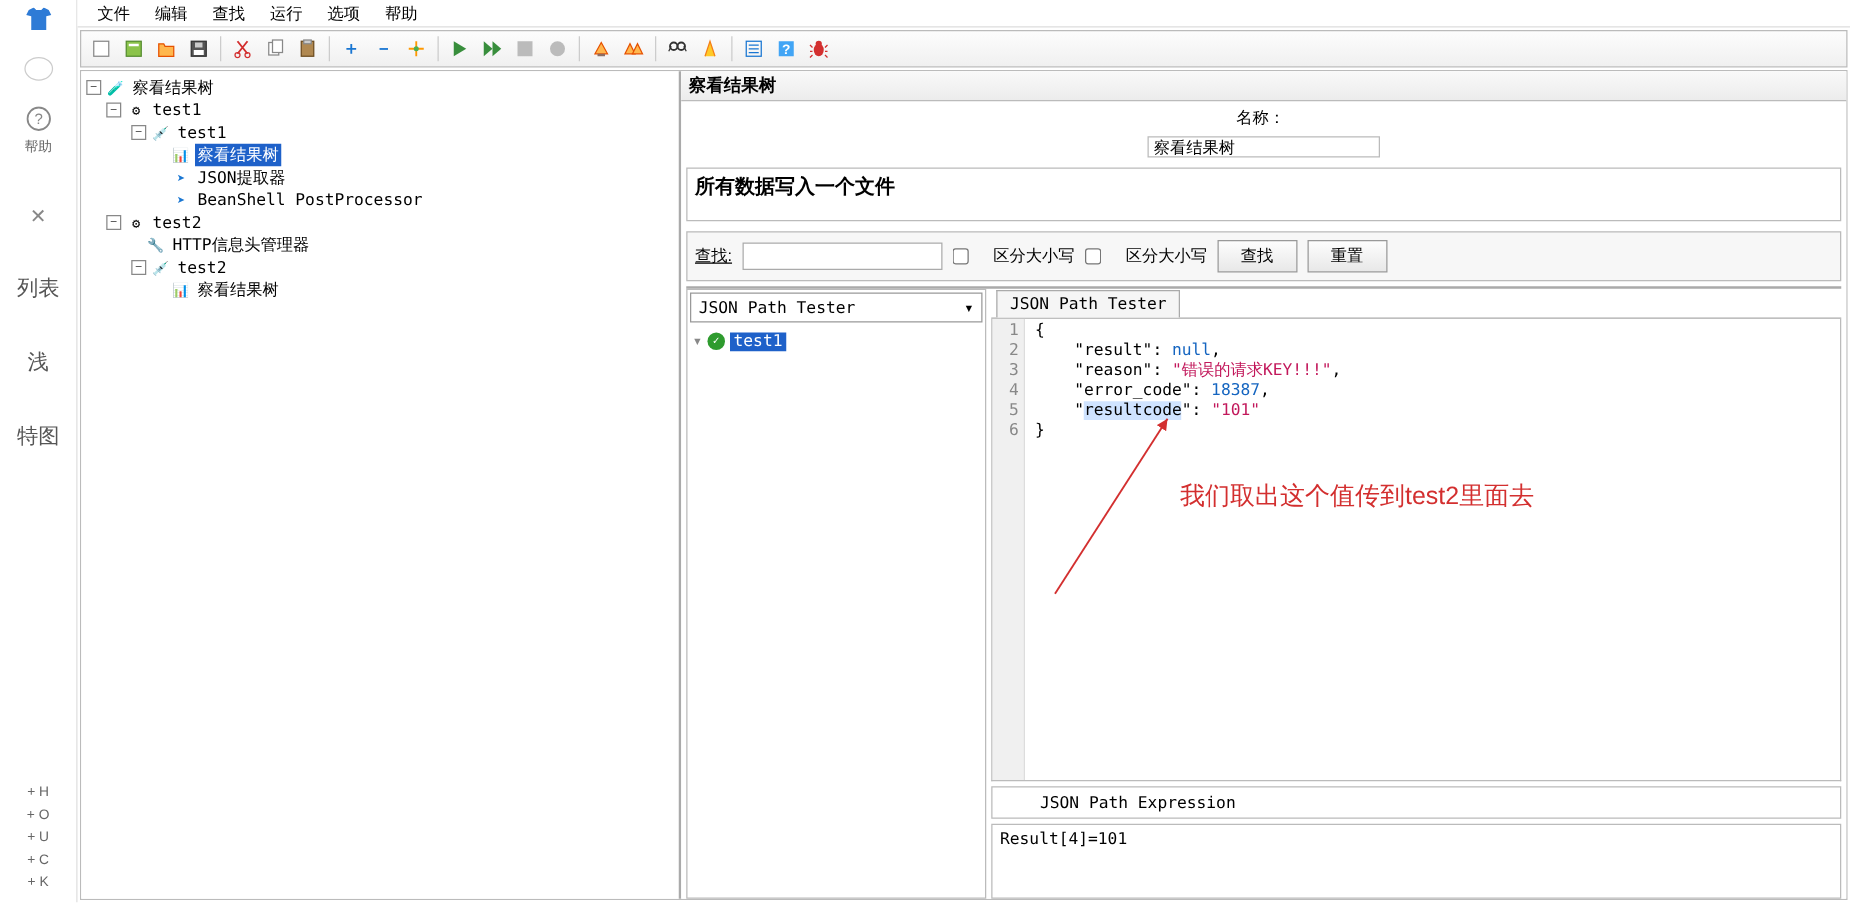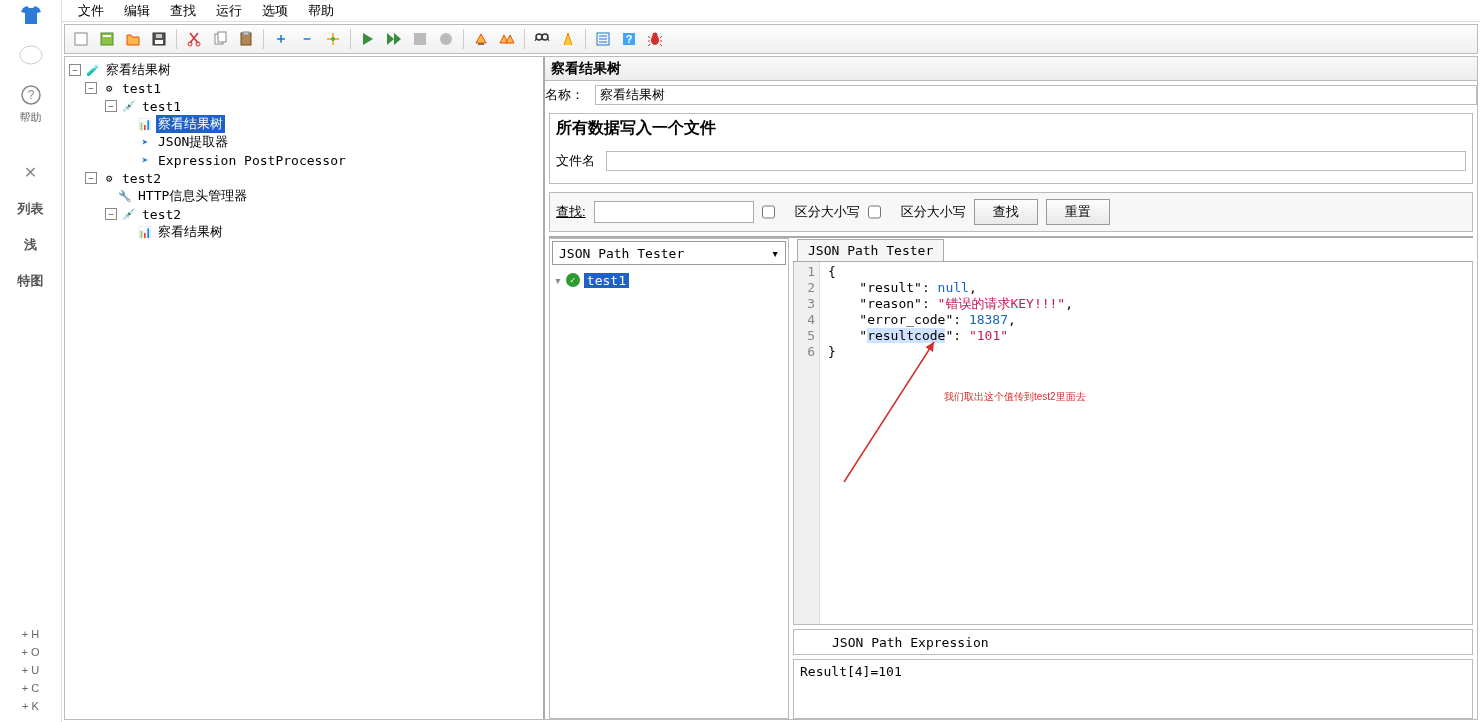--- a/index.html
+++ b/index.html
@@ -2,38 +2,38 @@
 <html><head>
 <meta charset="utf-8">
 <style>
 * { box-sizing: border-box; margin: 0; padding: 0; }
 body { font-family: "Microsoft YaHei", Arial, sans-serif; font-size: 12px; background: #fff; overflow: hidden; }
 .app { display: flex; width: 1480px; height: 722px; }
 .left-rail { width: 62px; background: #fff; border-right: 1px solid #e0e0e0; display: flex; flex-direction: column; align-items: center; padding-top: 4px; gap: 18px; }
 .rail-item { display: flex; flex-direction: column; align-items: center; gap: 4px; color: #666; font-size: 11px; cursor: pointer; }
 .rail-icon { width: 28px; height: 22px; display: flex; align-items: center; justify-content: center; }
 .rail-close { margin-top: 20px; font-size: 16px; color: #888; cursor: pointer; }
-.rail-sec { font-size: 13px; color: #555; font-weight: bold; }
+.rail-sec { margin-top: 18px; font-size: 17px; color: #555; }
 .rail-bottom { margin-top: auto; padding-bottom: 10px; display: flex; flex-direction: column; gap: 6px; align-items: center; font-size: 11px; color: #666; }
 .main { flex: 1; display: flex; flex-direction: column; }
 .menubar { height: 22px; display: flex; align-items: center; padding-left: 8px; gap: 4px; border-bottom: 1px solid #ddd; background: #fff; }
 .menu-item { padding: 2px 8px; font-size: 13px; cursor: pointer; }
 .toolbar { height: 30px; border: 1px solid #bbb; margin: 2px; background: linear-gradient(#fdfdfd, #f0f0f0); display: flex; align-items: center; padding: 0 4px; gap: 2px; }
 .tb-btn { width: 24px; height: 24px; display: flex; align-items: center; justify-content: center; cursor: pointer; border-radius: 2px; font-size: 14px; }
 .tb-sep { width: 1px; height: 20px; background: #ccc; margin: 0 3px; }
 .workspace { flex: 1; display: flex; border: 1px solid #bbb; margin: 0 2px 2px 2px; }
 .tree-panel { width: 480px; border-right: 2px solid #aaa; background: #fff; overflow: auto; padding: 4px 0; }
 .tree-node { display: flex; align-items: center; height: 18px; padding-left: 4px; font-family: "SimSun", monospace; font-size: 13px; white-space: nowrap; cursor: pointer; }
 .tree-toggle { width: 12px; height: 12px; border: 1px solid #888; display: inline-flex; align-items: center; justify-content: center; font-size: 9px; margin-right: 4px; background: #fff; color: #555; }
 .tree-icon { width: 16px; height: 14px; margin-right: 3px; display: inline-flex; align-items: center; justify-content: center; font-size: 11px; }
 .tree-label { padding: 0 2px; }
 .tree-label.selected { background: #1e61c9; color: #fff; }
 .right-panel { flex: 1; display: flex; flex-direction: column; background: #fff; }
 .panel-title { height: 24px; border-bottom: 1px solid #bbb; background: linear-gradient(#f9f9f9, #ececec); display: flex; align-items: center; padding: 0 6px; font-size: 14px; font-weight: bold; }
-.form-row { display: flex; align-items: center; padding: 4px 0; gap: 6px; font-size: 13px; }
+.form-row { display: flex; align-items: center; padding: 4px 0; gap: 6px; font-size: 13px; flex-direction: column; }
 .form-row label { min-width: 44px; }
 .form-row input[type=text] { flex: 1; height: 20px; border: 1px solid #bbb; padding: 0 4px; font-size: 13px; }
 .fieldset { border: 1px solid #bbb; margin: 4px; padding: 4px 6px 8px 6px; }
 .fieldset-title { font-size: 16px; font-weight: bold; margin-bottom: 8px; }
 .search-bar { display: flex; align-items: center; padding: 6px; gap: 8px; border: 1px solid #bbb; margin: 4px; background: #f7f7f7; }
 .search-bar label { font-size: 13px; text-decoration: underline; }
 .search-bar input[type=text] { width: 160px; height: 22px; border: 1px solid #aaa; padding: 0 4px; }
 .chk-wrap { display: flex; gap: 20px; font-size: 13px; }
 .btn { height: 26px; padding: 0 18px; border: 1px solid #999; background: linear-gradient(#fdfdfd, #e8e8e8); cursor: pointer; font-size: 13px; }
 .content-area { flex: 1; display: flex; border-top: 2px solid #aaa; margin: 0 4px; }
@@ -45,21 +45,21 @@
 .result-item .lbl { background: #1e61c9; color: #fff; padding: 0 3px; }
 .right-sub { flex: 1; display: flex; flex-direction: column; margin-left: 4px; }
 .tab-header { height: 24px; display: flex; align-items: flex-end; border-bottom: 1px solid #aaa; }
 .tab { border: 1px solid #aaa; border-bottom: none; padding: 3px 10px; font-family: monospace; font-size: 13px; background: #f5f5f5; margin-left: 4px; }
 .code-area { flex: 1; border: 1px solid #bbb; border-top: none; display: flex; font-family: "Consolas", monospace; font-size: 13px; position: relative; overflow: hidden; }
 .gutter { width: 26px; background: #f0f0f0; border-right: 1px solid #ddd; text-align: right; padding: 2px 4px 0 0; color: #888; line-height: 16px; }
 .code-body { flex: 1; padding: 2px 8px; line-height: 16px; white-space: pre; }
 .code-body .str { color: #c2185b; }
 .code-body .num { color: #1565c0; }
 .code-body .hl { background: #cfe3ff; }
-.annotation { position: absolute; color: #d32f2f; font-size: 10px; font-family: "SimSun", sans-serif; left: 150px; top: 128px; pointer-events: none; }
+.annotation { position: absolute; color: #d32f2f; font-size: 20px; font-family: "SimSun", sans-serif; left: 150px; top: 128px; pointer-events: none; }
 .expr-row { display: flex; align-items: center; border: 1px solid #bbb; height: 26px; margin-top: 4px; }
 .expr-row label { padding: 0 6px; font-family: monospace; font-size: 13px; margin-left: 32px; }
 .expr-row input { flex: 1; height: 22px; border: none; border-left: 1px solid #bbb; padding: 0 6px; font-family: monospace; font-size: 13px; }
 .result-box { border: 1px solid #bbb; margin-top: 4px; padding: 4px 6px; font-family: monospace; font-size: 13px; min-height: 60px; }
 svg.arrow-annot { position: absolute; left: 40px; top: 70px; pointer-events: none; }
 </style>
 </head>
 <body>
 
 <div class="app">
@@ -253,21 +253,21 @@
         <div class="tree-node" style="padding-left:72px;">
           <span class="tree-icon">📊</span>
           <span class="tree-label selected">察看结果树</span>
         </div>
         <div class="tree-node" style="padding-left:72px;">
           <span class="tree-icon" style="color:#1976d2;">➤</span>
           <span class="tree-label">JSON提取器</span>
         </div>
         <div class="tree-node" style="padding-left:72px;">
           <span class="tree-icon" style="color:#1976d2;">➤</span>
-          <span class="tree-label">Expression PostProcessor</span>
+          <span class="tree-label">BeanShell PostProcessor</span>
         </div>
         <div class="tree-node" style="padding-left:20px;">
           <span class="tree-toggle">−</span>
           <span class="tree-icon">⚙</span>
           <span class="tree-label">test2</span>
         </div>
         <div class="tree-node" style="padding-left:52px;">
           <span class="tree-icon">🔧</span>
           <span class="tree-label">HTTP信息头管理器</span>
         </div>
@@ -283,24 +283,20 @@
       </div>
 
       <div class="right-panel">
         <div class="panel-title">察看结果树</div>
         <div class="form-row">
           <label>名称：</label>
           <input type="text" value="察看结果树" style="">
         </div>
         <div class="fieldset">
           <div class="fieldset-title">所有数据写入一个文件</div>
-          <div class="form-row">
-            <label>文件名</label>
-            <input type="text" value="" style="">
-          </div>
         </div>
 
         <div class="search-bar">
           <label>查找:</label>
           <input type="text" value="" style="">
           <span class="chk-wrap">
               <input type="checkbox" style="">
               <span>区分大小写</span>
             </span>
           <span class="chk-wrap">

